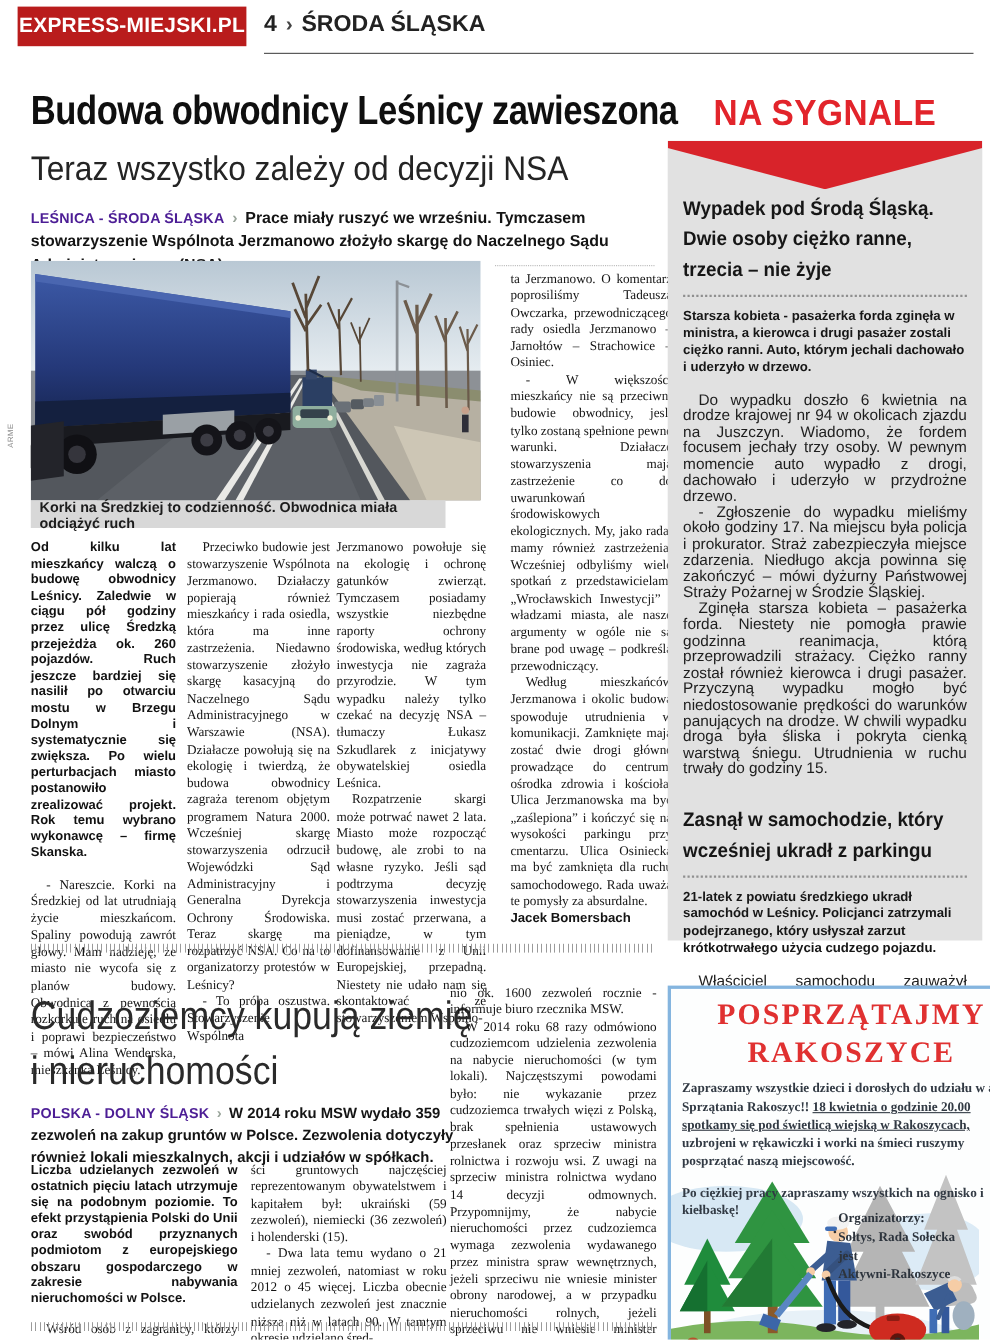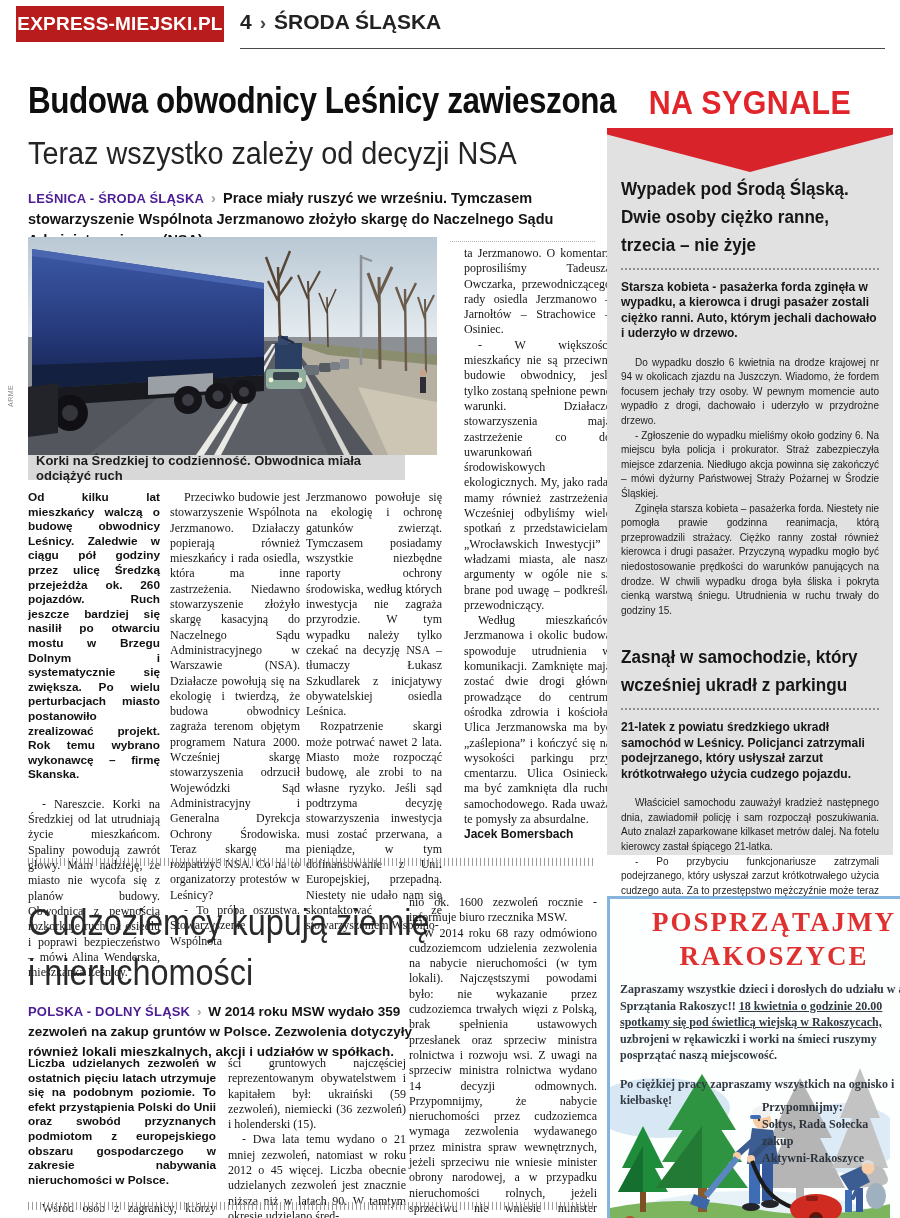--- a/index.html
+++ b/index.html
@@ -58,21 +58,21 @@
                  font-size:33px;font-weight:bold;letter-spacing:.5px;transform:scaleX(.92);
                  transform-origin:center top;white-space:nowrap;}
   .gray-box{left:607px;top:128px;width:286px;height:727px;background:#e1e1e1;box-sizing:border-box;}
   .ribbon{position:absolute;left:0;top:0;width:100%;height:44px;background:#d8232a;
           clip-path:polygon(0 0,100% 0,100% 15%,50% 100%,0 15%);}
   .gray-inner{position:absolute;left:14px;right:14px;top:48px;}
   .gbox-h{font-size:18px;font-weight:bold;line-height:1.55;color:#161616;width:272px;
           transform:scaleX(.95);transform-origin:left top;margin:0 0 8px 0;}
   .dotted{border:0;border-top:2px dotted #8f8f8f;margin:6px 0 10px 0;}
   .gbox-lead{font-size:12px;font-weight:bold;line-height:15.5px;color:#161616;margin:0 0 14px 0;}
-  .gbox-p{font-size:10px;line-height:14.6px;color:#1d1d1d;margin:0;text-indent:14px;text-align:justify;}
+  .gbox-p{font-size:14px;line-height:14.6px;color:#1d1d1d;margin:0;text-indent:14px;text-align:justify;}
   .gbox-h2{margin-top:26px;}
 
   
   .f-title{left:28px;top:898px;width:480px;font-size:36px;font-weight:400;color:#2a2a2a;
            line-height:50px;transform:scaleX(.9);transform-origin:left top;white-space:nowrap;}
   .f-lead{left:28px;top:1002px;width:432px;font-size:13.5px;line-height:20px;font-weight:bold;color:#141414;}
   .fcolA{left:28px;top:1056px;width:188px;}
   .fcolA .serif-follow{margin-top:14px;}
   .fcolB{left:228px;top:1056px;width:178px;}
   .fcolC{left:409px;top:895px;width:188px;}
@@ -215,23 +215,23 @@
   </div>
 
   <div class="abs stripe stripe1"></div>
 
   <div class="abs sygnale-title">NA SYGNALE</div>
   <div class="abs gray-box">
     <div class="ribbon"></div>
     <div class="gray-inner">
       <h2 class="gbox-h">Wypadek pod Środą Śląską. Dwie osoby ciężko ranne, trzecia – nie żyje</h2>
       <hr class="dotted">
-      <p class="gbox-lead">Starsza kobieta - pasażerka forda zginęła w wypadku, a kierowca i drugi pasażer zostali ciężko ranni. Auto, którym jechali dachowało i uderzyło w drzewo.</p>
+      <p class="gbox-lead">Starsza kobieta - pasażerka forda zginęła w ministra, a kierowca i drugi pasażer zostali ciężko ranni. Auto, którym jechali dachowało i uderzyło w drzewo.</p>
       <p class="gbox-p">Do wypadku doszło 6 kwietnia na drodze krajowej nr 94 w okolicach zjazdu na Juszczyn. Wiadomo, że fordem focusem jechały trzy osoby. W pewnym momencie auto wypadło z drogi, dachowało i uderzyło w przydrożne drzewo.</p>
-      <p class="gbox-p">- Zgłoszenie do wypadku mieliśmy około godziny 6. Na miejscu była policja i prokurator. Straż zabezpieczyła miejsce zdarzenia. Niedługo akcja powinna się zakończyć – mówi dyżurny Państwowej Straży Pożarnej w Środzie Śląskiej.</p>
+      <p class="gbox-p">- Zgłoszenie do wypadku mieliśmy około godziny 17. Na miejscu była policja i prokurator. Straż zabezpieczyła miejsce zdarzenia. Niedługo akcja powinna się zakończyć – mówi dyżurny Państwowej Straży Pożarnej w Środzie Śląskiej.</p>
       <p class="gbox-p">Zginęła starsza kobieta – pasażerka forda. Niestety nie pomogła prawie godzinna reanimacja, którą przeprowadzili strażacy. Ciężko ranny został również kierowca i drugi pasażer. Przyczyną wypadku mogło być niedostosowanie prędkości do warunków panujących na drodze. W chwili wypadku droga była śliska i pokryta cienką warstwą śniegu. Utrudnienia w ruchu trwały do godziny 15.</p>
       <h2 class="gbox-h gbox-h2">Zasnął w samochodzie, który wcześniej ukradł z parkingu</h2>
       <hr class="dotted">
       <p class="gbox-lead">21-latek z powiatu średzkiego ukradł samochód w Leśnicy. Policjanci zatrzymali podejrzanego, który usłyszał zarzut krótkotrwałego użycia cudzego pojazdu.</p>
       <p class="gbox-p">Właściciel samochodu zauważył kradzież następnego dnia, zawiadomił policję i sam rozpoczął poszukiwania. Auto znalazł zaparkowane kilkaset metrów dalej. Na fotelu kierowcy zastał śpiącego 21-latka.</p>
       <p class="gbox-p">- Po przybyciu funkcjonariusze zatrzymali podejrzanego, który usłyszał zarzut krótkotrwałego użycia cudzego auta. Za to przestępstwo mężczyźnie może teraz grozić kara do 5 lat pozbawienia wolności – informuje Wojciech Jabłoński z dolnośląskiej policji.</p>
       <p class="gbox-p">Obecnie śledczy wyjaśniają wszystkie okoliczności tego zdarzenia.</p>
     </div>
   </div>
 
@@ -323,20 +323,20 @@
     </svg>
     <div class="ad-title">
       <div>POSPRZĄTAJMY</div>
       <div>RAKOSZYCE</div>
     </div>
     <div class="ad-body">
       <span>Zapraszamy wszystkie dzieci i dorosłych do udziału w akcji Sprzątania Rakoszyc!! </span><span class="ul">18 kwietnia o godzinie 20.00 spotkamy się pod świetlicą wiejską w Rakoszycach,</span><span> uzbrojeni w rękawiczki i worki na śmieci ruszymy posprzątać naszą miejscowość.</span>
       <div class="ad-body2">Po ciężkiej pracy zapraszamy wszystkich na ognisko i kiełbaskę!</div>
     </div>
     <div class="ad-org">
-      <div>Przypomnijmy:</div>
+      <div>Organizatorzy:</div>
       <div>Sołtys, Rada Sołecka</div>
-      <div>zakup</div>
+      <div>jest</div>
       <div>Aktywni-Rakoszyce</div>
     </div>
   </div>
 
 </div>
 
 </body></html>

